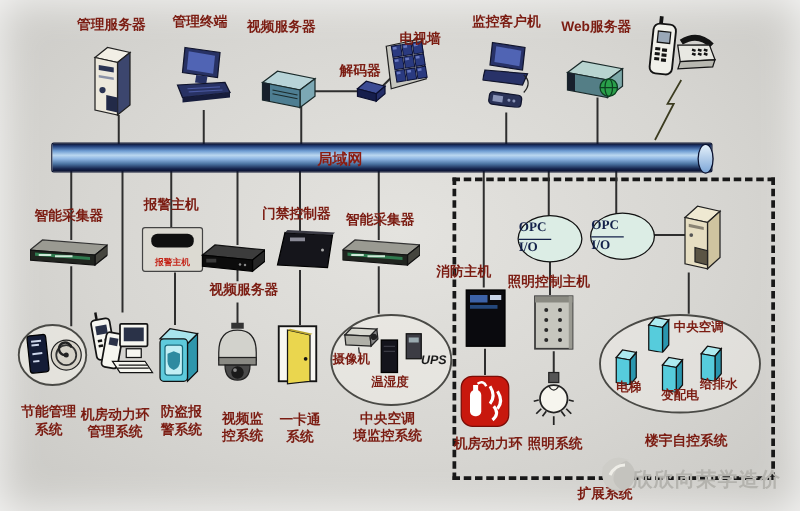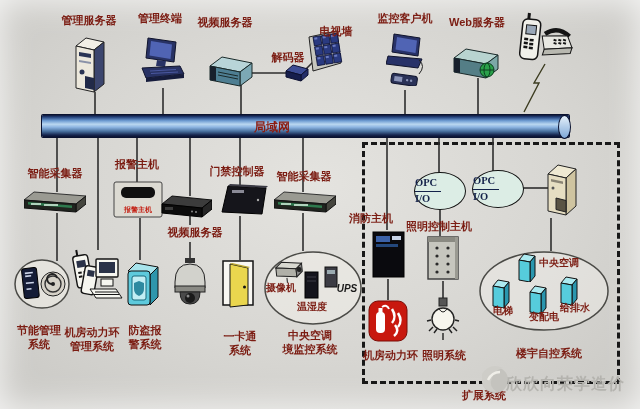--- a/index.html
+++ b/index.html
@@ -484,20 +484,21 @@
 
   <div class="lbl" style="left:25px;top:167px;width:60px;">智能采集器</div>
   <div class="lbl" style="left:113px;top:158px;width:48px;">报警主机</div>
   <div class="lbl" style="left:205px;top:165px;width:64px;">门禁控制器</div>
   <div class="lbl" style="left:274px;top:170px;width:60px;">智能采集器</div>
   <div class="lbl" style="left:165px;top:226px;width:60px;">视频服务器</div>
 
   <div class="lbl lbl2" style="left:9px;top:324px;width:60px;"><span>节能管理</span><br><span>系统</span></div>
   <div class="lbl lbl2" style="left:59px;top:326px;width:66px;"><span>机房动力环</span><br><span>管理系统</span></div>
   <div class="lbl lbl2" style="left:122px;top:324px;width:46px;"><span>防盗报</span><br><span>警系统</span></div>
+  <div class="lbl lbl2" style="left:171px;top:329px;width:46px;"><span>视频监</span><br><span>控系统</span></div>
   <div class="lbl lbl2" style="left:217px;top:330px;width:46px;"><span>一卡通</span><br><span>系统</span></div>
   <div class="lbl lbl2" style="left:277px;top:329px;width:66px;"><span>中央空调</span><br><span>境监控系统</span></div>
 
   <div class="lbl small" style="left:264px;top:282px;width:34px;">摄像机</div>
   <div class="lbl small ups-lbl" style="left:332px;top:283px;width:30px;">UPS</div>
   <div class="lbl small" style="left:293px;top:301px;width:38px;">温湿度</div>
 
   <div class="lbl" style="left:348px;top:212px;width:46px;">消防主机</div>
   <div class="lbl" style="left:404px;top:220px;width:70px;">照明控制主机</div>
   <div class="lbl" style="left:363px;top:349px;width:46px;">机房动力环</div>

